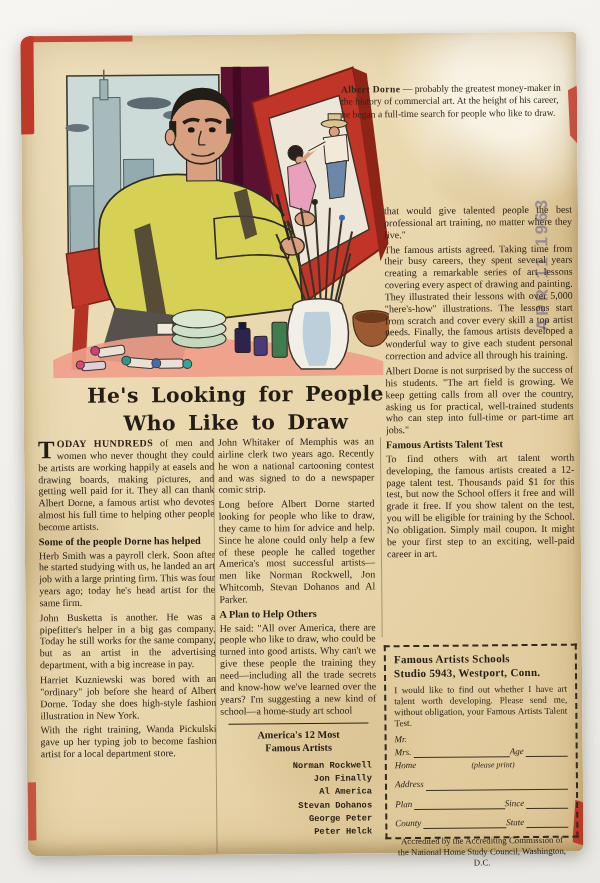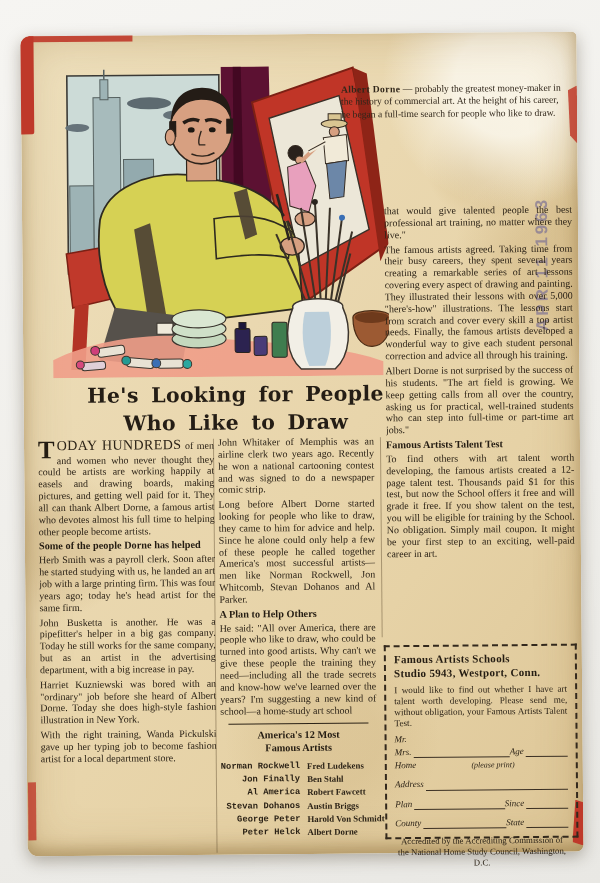--- a/index.html
+++ b/index.html
@@ -50,21 +50,21 @@
   .col{position:absolute;font-size:10px;line-height:1.185;text-align:justify;color:#2c2317;}
   .col p{margin:0 0 3px 0;}
   .col .sub{font-weight:bold;font-size:10.3px;text-align:left;line-height:1.15;margin:3px 0 2px 0;color:#241c12;}
   .col-left{left:14px;top:402px;width:176px;height:418px;overflow:hidden;}
   .col-mid{left:194px;top:402px;width:156px;}
   .col-right{left:362px;top:172px;width:188px;height:438px;overflow:hidden;}
   .vrule{position:absolute;width:1px;background:rgba(90,70,45,.45);}
   .vr1{left:189px;top:404px;height:414px;}
   .vr2{left:356px;top:404px;height:200px;}
   .dropcap{float:left;font-weight:bold;font-size:25px;line-height:.8;padding:2px 2px 0 0;color:#241c12;}
-  .lead-caps{font-size:14px;font-weight:normal;letter-spacing:.4px;}
+  .lead-caps{font-size:10px;font-weight:bold;letter-spacing:.4px;}
   .mid-hr{border:none;border-top:1.4px solid #2c2317;margin:7px 8px 5px 8px;}
   .artists-head{font-weight:bold;text-align:center;font-size:10.3px;line-height:1.25;margin-bottom:5px;color:#241c12;}
   .artists{display:flex;font-size:8.8px;font-weight:bold;line-height:1.5;text-align:left;}
   .a-left{flex:1;text-align:right;padding-right:5px;font-family:Liberation Mono, monospace;}
   .a-right{flex:1.15;text-align:left;padding-left:2px;}
   .a-left span,.a-right span{display:block;white-space:nowrap;}
   
   .coupon{
     position:absolute;left:358px;top:612px;width:193px;height:194px;
     border:2px dashed #33291d;padding:6px 8px 4px 8px;box-sizing:border-box;
@@ -246,28 +246,20 @@
     </div>
     <div class="artists">
       <div class="a-col a-left">
         <span>Norman Rockwell</span>
         <span>Jon Finally</span>
         <span>Al America</span>
         <span>Stevan Dohanos</span>
         <span>George Peter</span>
         <span>Peter Helck</span>
       </div>
-      <div class="a-col a-right">
-        <span>Fred Ludekens</span>
-        <span>Ben Stahl</span>
-        <span>Robert Fawcett</span>
-        <span>Austin Briggs</span>
-        <span>Harold Von Schmidt</span>
-        <span>Albert Dorne</span>
-      </div>
     </div>
   </div>
 
   <div class="col col-right">
     <p>that would give talented people the best professional art training, no matter where they live."</p>
     <p>The famous artists agreed. Taking time from their busy careers, they spent several years creating a remarkable series of art lessons covering every aspect of drawing and painting. They illustrated their lessons with over 5,000 "here's-how" illustrations. The lessons start from scratch and cover every skill a top artist needs. Finally, the famous artists developed a wonderful way to give each student personal correction and advice all through his training.</p>
     <p>Albert Dorne is not surprised by the success of his students. "The art field is growing. We keep getting calls from all over the country, asking us for practical, well-trained students who can step into full-time or part-time art jobs."</p>
     <div class="sub">Famous Artists Talent Test</div>
     <p>To find others with art talent worth developing, the famous artists created a 12-page talent test. Thousands paid $1 for this test, but now the School offers it free and will grade it free. If you show talent on the test, you will be eligible for training by the School. No obligation. Simply mail coupon. It might be your first step to an exciting, well-paid career in art.</p>
   </div>

